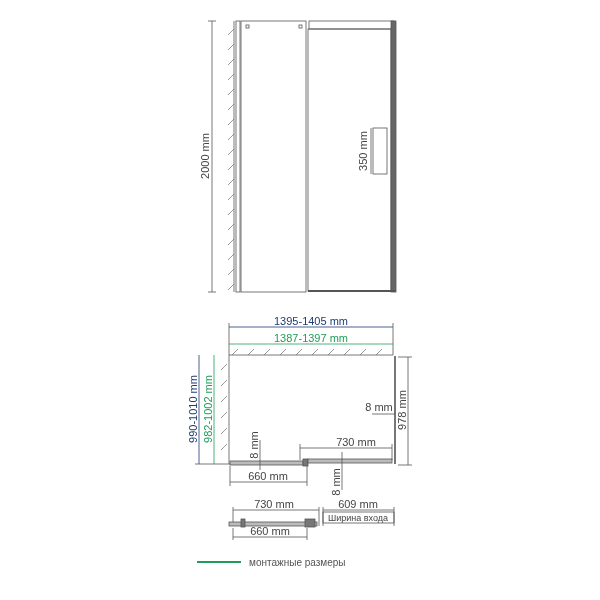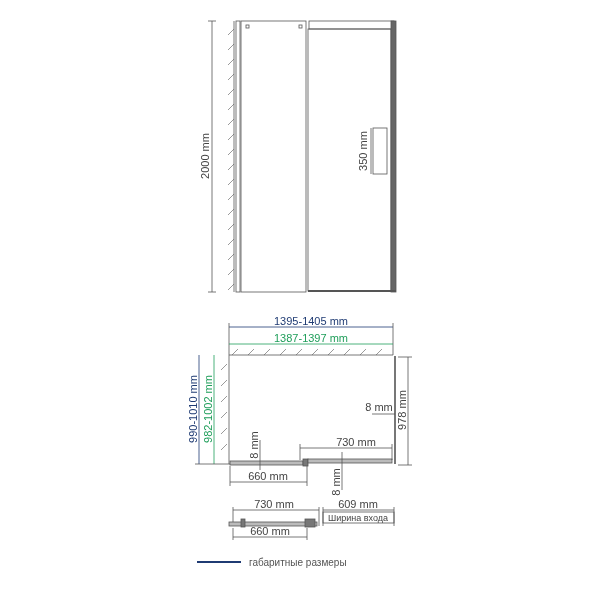--- a/index.html
+++ b/index.html
@@ -100,18 +100,18 @@
     <line x1="307" y1="528" x2="307" y2="540"></line>
   </g>
   <text x="274" y="508" font-size="11" fill="#444" text-anchor="middle">730 mm</text>
   <text x="358" y="508" font-size="11" fill="#444" text-anchor="middle">609 mm</text>
   <text x="358" y="521" font-size="9" fill="#444" text-anchor="middle">Ширина входа</text>
   <text x="270" y="535" font-size="11" fill="#444" text-anchor="middle">660 mm</text>
 </svg>
 
 <div class="legend">
   <div class="legend-row">
-    <span class="legend-line" style="background:#1f3b73"></span>
-    <span>габаритные размеры</span>
+    <span class="legend-line" style="background:#1f9e5a"></span>
+    <span>монтажные размеры</span>
   </div>
 </div>
 
 
 
 </body></html>

